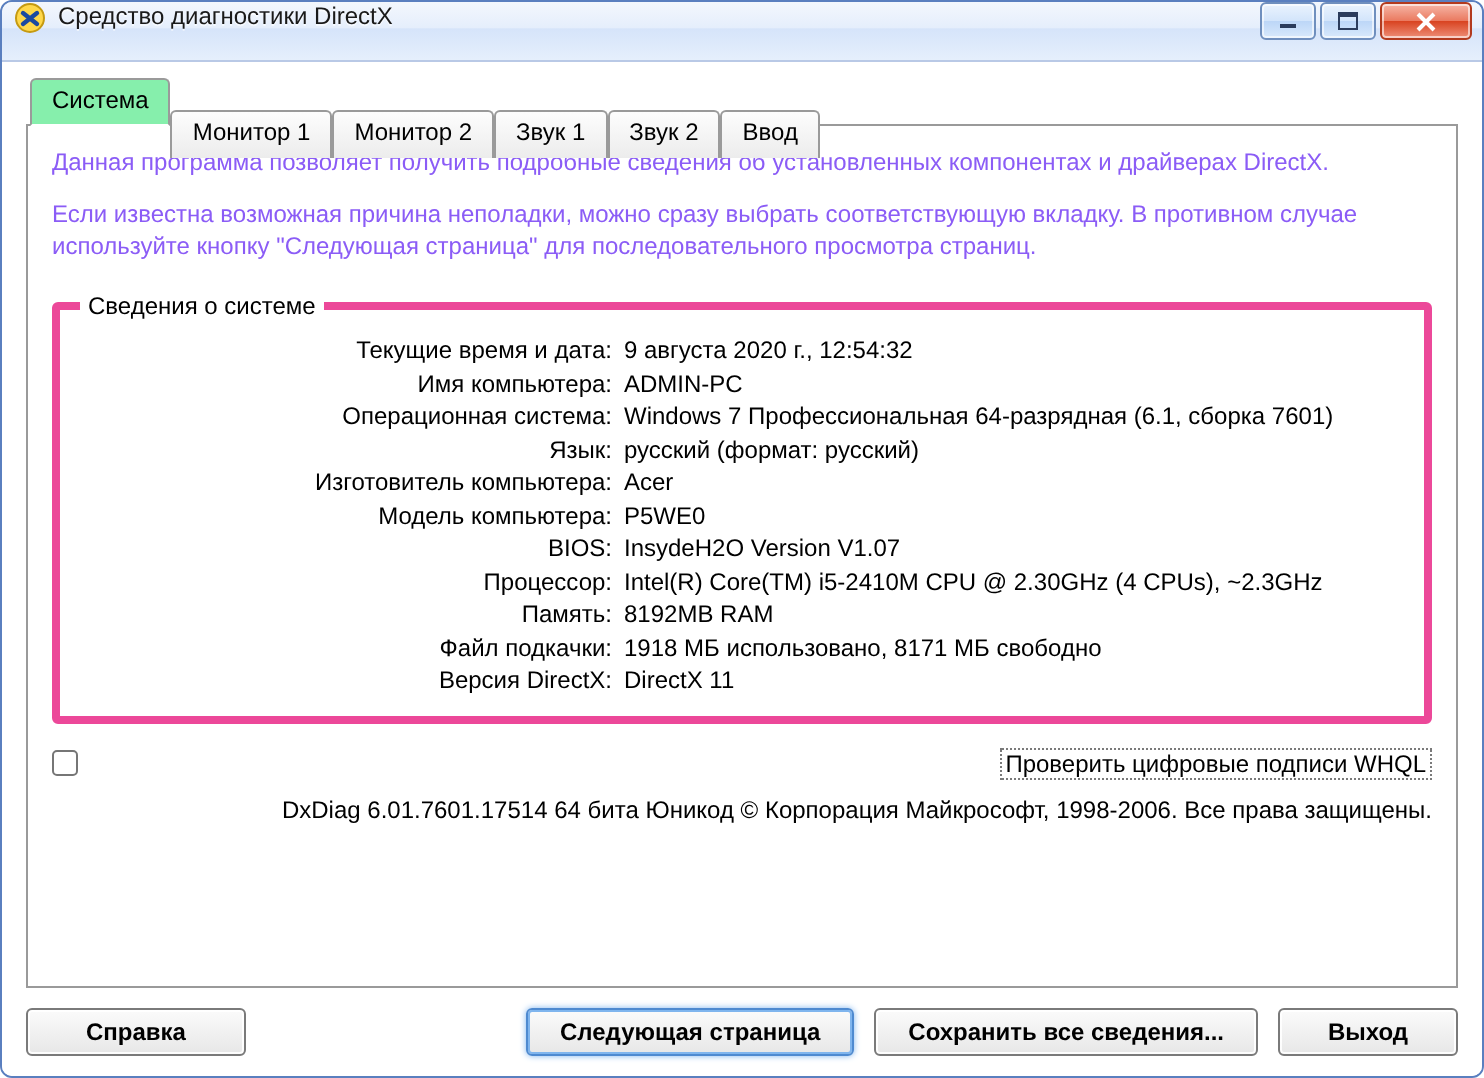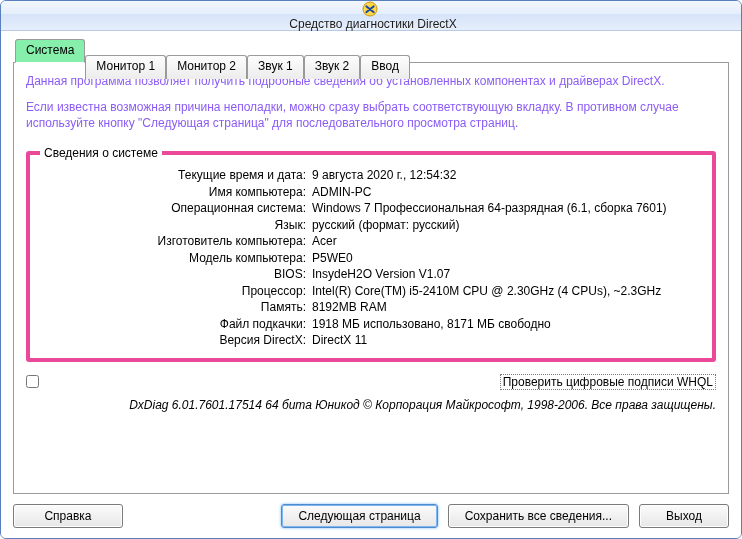--- a/index.html
+++ b/index.html
@@ -20,25 +20,23 @@
     background: #fff;
     display: flex;
     flex-direction: column;
     box-shadow: 0 0 0 1px rgba(0,0,0,.05) inset;
   }
   .titlebar {
     height: 30px;
     background: linear-gradient(to bottom, #f3f7fd 0%, #e5eefc 45%, #d6e4fa 46%, #e5effc 100%);
     border-bottom: 1px solid #b9c9e6;
     display: flex;
-    align-items: center;
     border-top-left-radius: 5px;
     border-top-right-radius: 5px;
     padding: 0 2px 0 6px;
-    flex-direction: column;
   }
   .titlebar .icon {
     width: 16px; height: 16px; margin-right: 6px;
   }
   .titlebar .title {
     flex: 1;
     color: #1a1a1a;
     font-size: 12px;
     text-shadow: 0 1px 0 rgba(255,255,255,.6);
   }
@@ -115,24 +113,25 @@
   .kv .k { width: 272px; text-align: right; padding-right: 6px; color:#000; }
   .kv .v { flex:1; color:#000; }
 
   .whql-row { display:flex; align-items:center; margin: 6px 0 4px 0; justify-content: space-between; }
   .whql-row input { margin: 0 4px 0 0; width:13px; height:13px; }
   .whql-row label {
     border: 1px dotted #7a7a7a;
     padding: 0 2px;
   }
 
-  .footer-info { text-align: right; color:#000; margin-top: 4px; font-size:12px;font-style:italic;}
+  .footer-info { text-align: right; color:#000; margin-top: 4px; font-size:12px;}
   .btnrow {
     display:flex; justify-content:space-between; align-items:flex-start;
     margin-top: 10px;
+    font-weight: bold;
   }
   .btngroup { display:flex; gap:10px; }
   .btn {
     min-width: 110px;
     padding: 4px 16px;
     border: 1px solid #7a7a7a;
     border-radius: 3px;
     background: linear-gradient(to bottom,#fbfbfb,#e7e7e7);
     color:#000;
     font: inherit;

